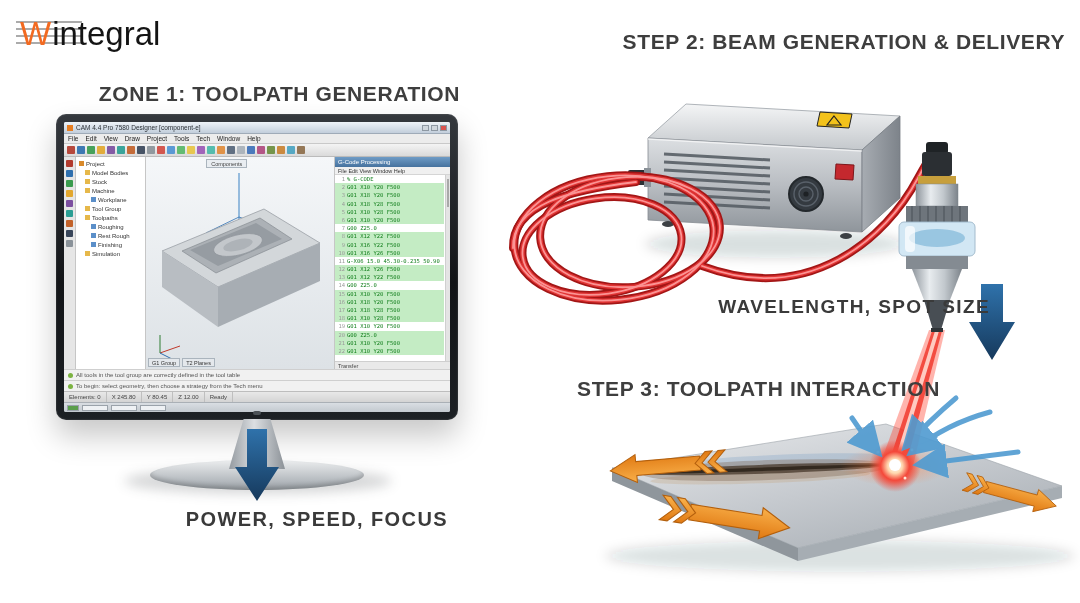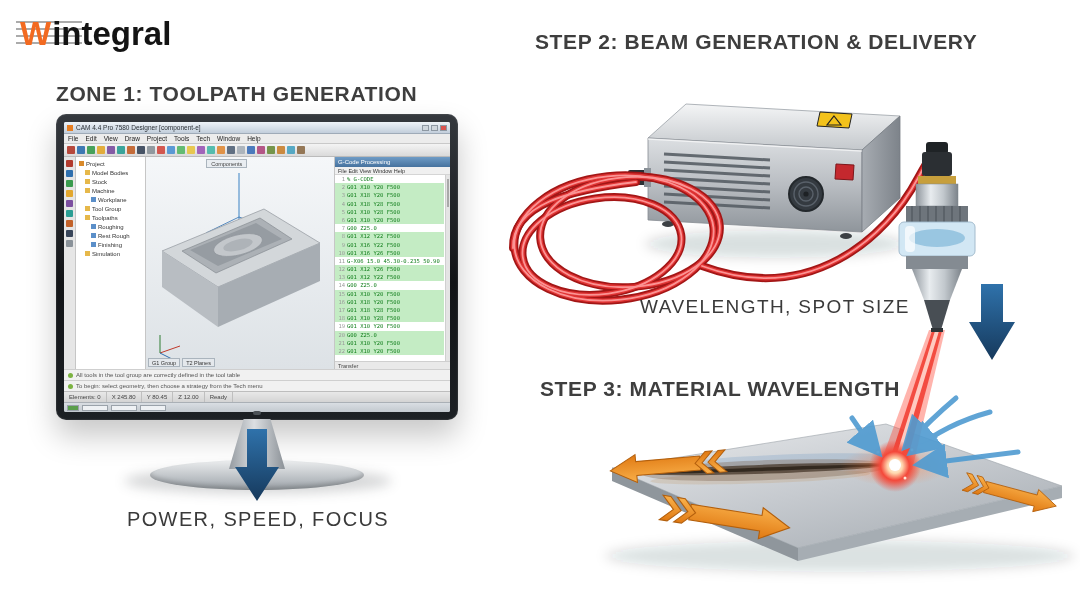--- a/index.html
+++ b/index.html
@@ -1,30 +1,30 @@
 <!DOCTYPE html>
 <html><head>
 <meta charset="utf-8">
 <style>
   *{margin:0;padding:0;box-sizing:border-box}
   body{font-family:"Liberation Sans",sans-serif;background:#fff;width:1080px;height:603px;overflow:hidden}
   .canvas{position:relative;width:1080px;height:603px;background:#fff;overflow:hidden}
 
   
-  .h{position:absolute;color:#3e3e3e;font-weight:bold;letter-spacing:.6px;text-align:left;font-size:21px;z-index:10}
-  .cap{position:absolute;color:#3a3a3a;font-weight:normal;letter-spacing:1.4px;text-align:center;font-size:20px;z-index:10}
+  .h{position:absolute;color:#3e3e3e;font-weight:bold;letter-spacing:.6px;text-align:right;font-size:21px;z-index:10}
+  .cap{position:absolute;color:#3a3a3a;font-weight:bold;letter-spacing:1.4px;text-align:right;font-size:20px;z-index:10}
   .t-step1{left:56px;top:82px;width:404px}
   .t-step2{left:535px;top:30px;width:530px}
   .t-step3{left:540px;top:377px;width:400px}
-  .c-step1{left:56px;top:508px;width:404px}
+  .c-step1{left:44px;top:508px;width:404px}
   .c-step2{left:560px;top:296px;width:430px;font-size:19px}
   .c-step3{left:555px;top:562px;width:510px}
 
   
-  .logo{position:absolute;left:20px;top:12px;z-index:10;font-weight:bold;font-size:33px;line-height:44px}
+  .logo{position:absolute;left:20px;top:12px;z-index:10;font-weight:normal;font-size:33px;line-height:44px}
   .logo .hatch{position:absolute;left:-4px;top:9px;width:66px;height:27px;
     background:repeating-linear-gradient(to bottom,#8f8f8f 0 2px,transparent 2px 7px);opacity:.75;z-index:0}
   .logo .w{position:relative;color:#f26a21;z-index:1}
   .logo .rest{position:relative;color:#141414;z-index:1;margin-left:1px}
 
   
   .monitor{position:absolute;left:56px;top:114px;z-index:3}
   .bezel{width:402px;height:306px;background:linear-gradient(180deg,#34383d,#121417 55%,#1c2024);
     border-radius:10px;padding:8px;box-shadow:0 16px 30px rgba(0,0,0,.22), inset 0 0 2px rgba(255,255,255,.25)}
   .bezel-dot{position:absolute;left:197px;top:297px;width:8px;height:4px;border-radius:2px;background:#4c5257}
@@ -94,21 +94,21 @@
 
 <div class="canvas">
 
   <div class="logo">
     <span class="hatch"></span>
     <span class="w">W</span><span class="rest">integral</span>
   </div>
 
   <div class="h t-step1">ZONE 1: TOOLPATH GENERATION</div>
   <div class="h t-step2">STEP 2: BEAM GENERATION &amp; DELIVERY</div>
-  <div class="h t-step3">STEP 3: MATERIAL WAVELENGTH</div>
+  <div class="h t-step3">STEP 3: TOOLPATH INTERACTION</div>
   <div class="cap c-step1">POWER, SPEED, FOCUS</div>
   <div class="cap c-step2">WAVELENGTH, SPOT SIZE</div>
 
   <div class="monitor">
     <div class="base-shadow"></div>
     <div class="base"></div>
     <div class="stand"></div>
     <div class="bezel">
       <div class="screen">
         <div class="titlebar">

